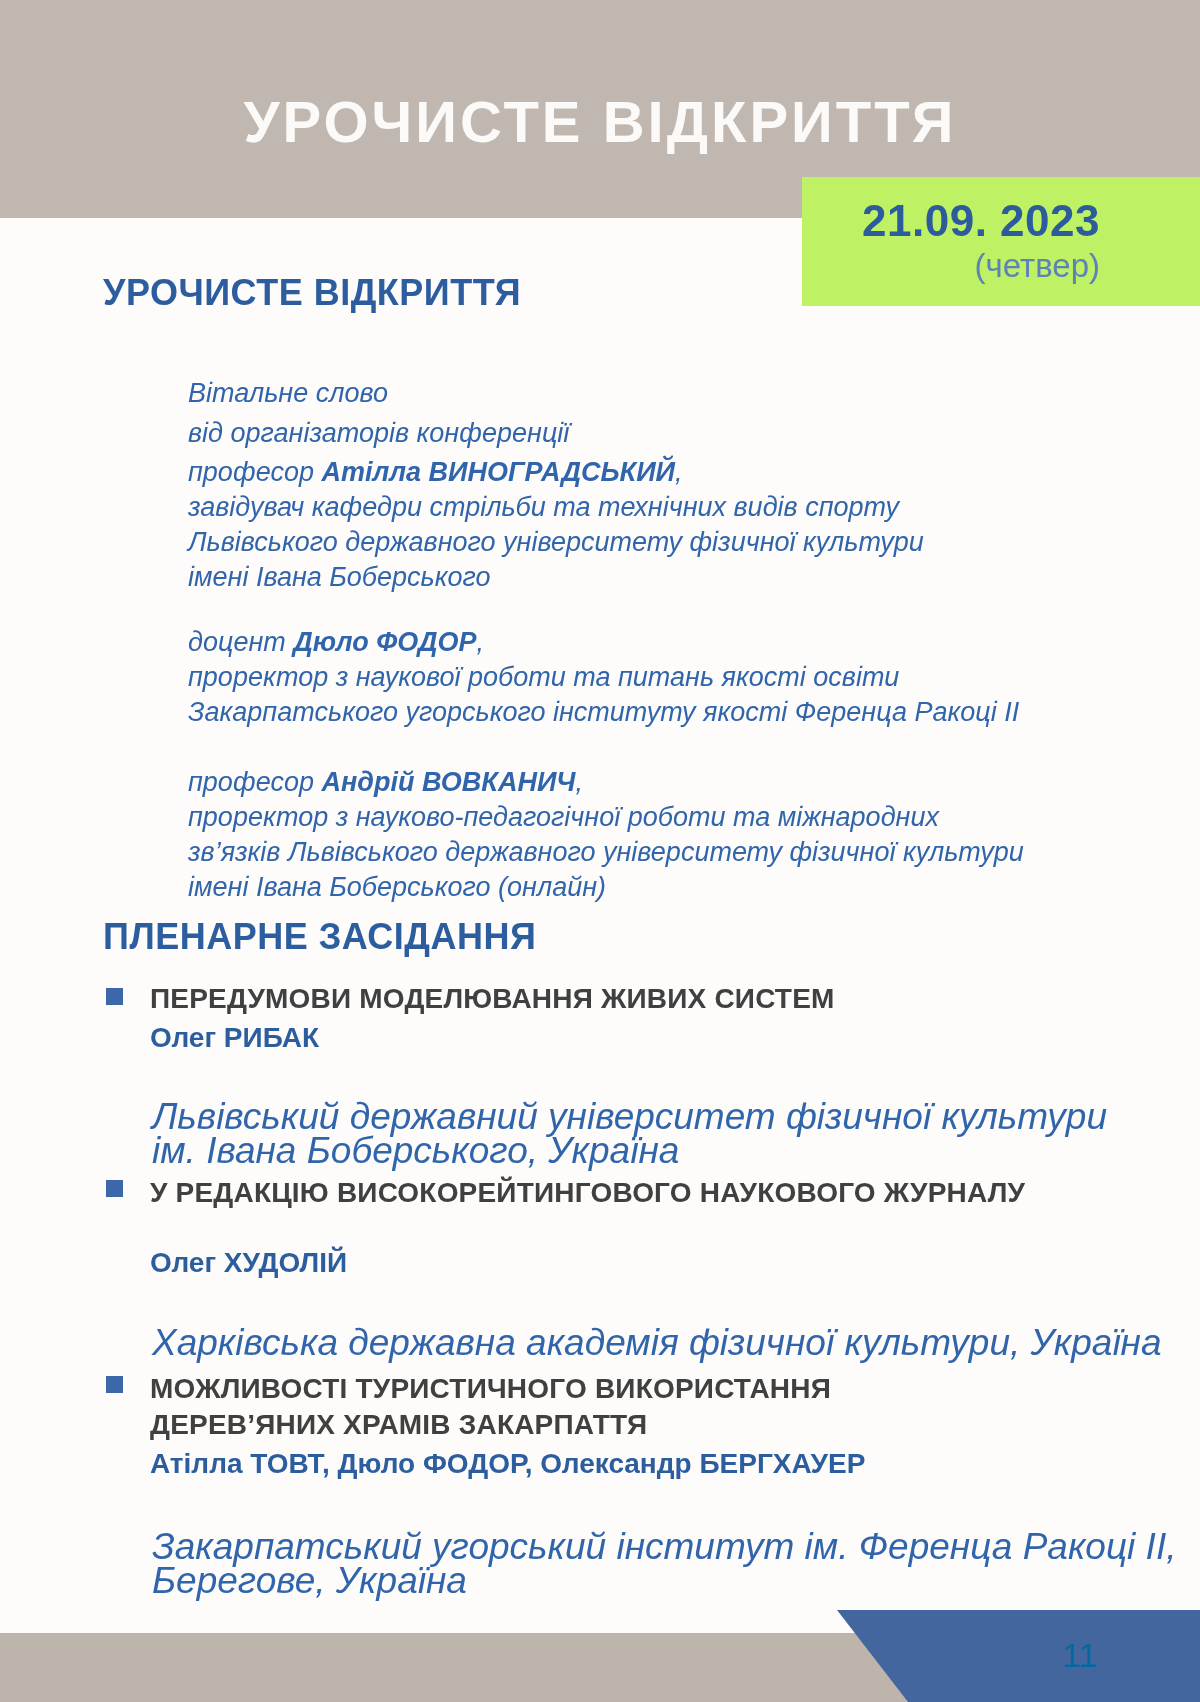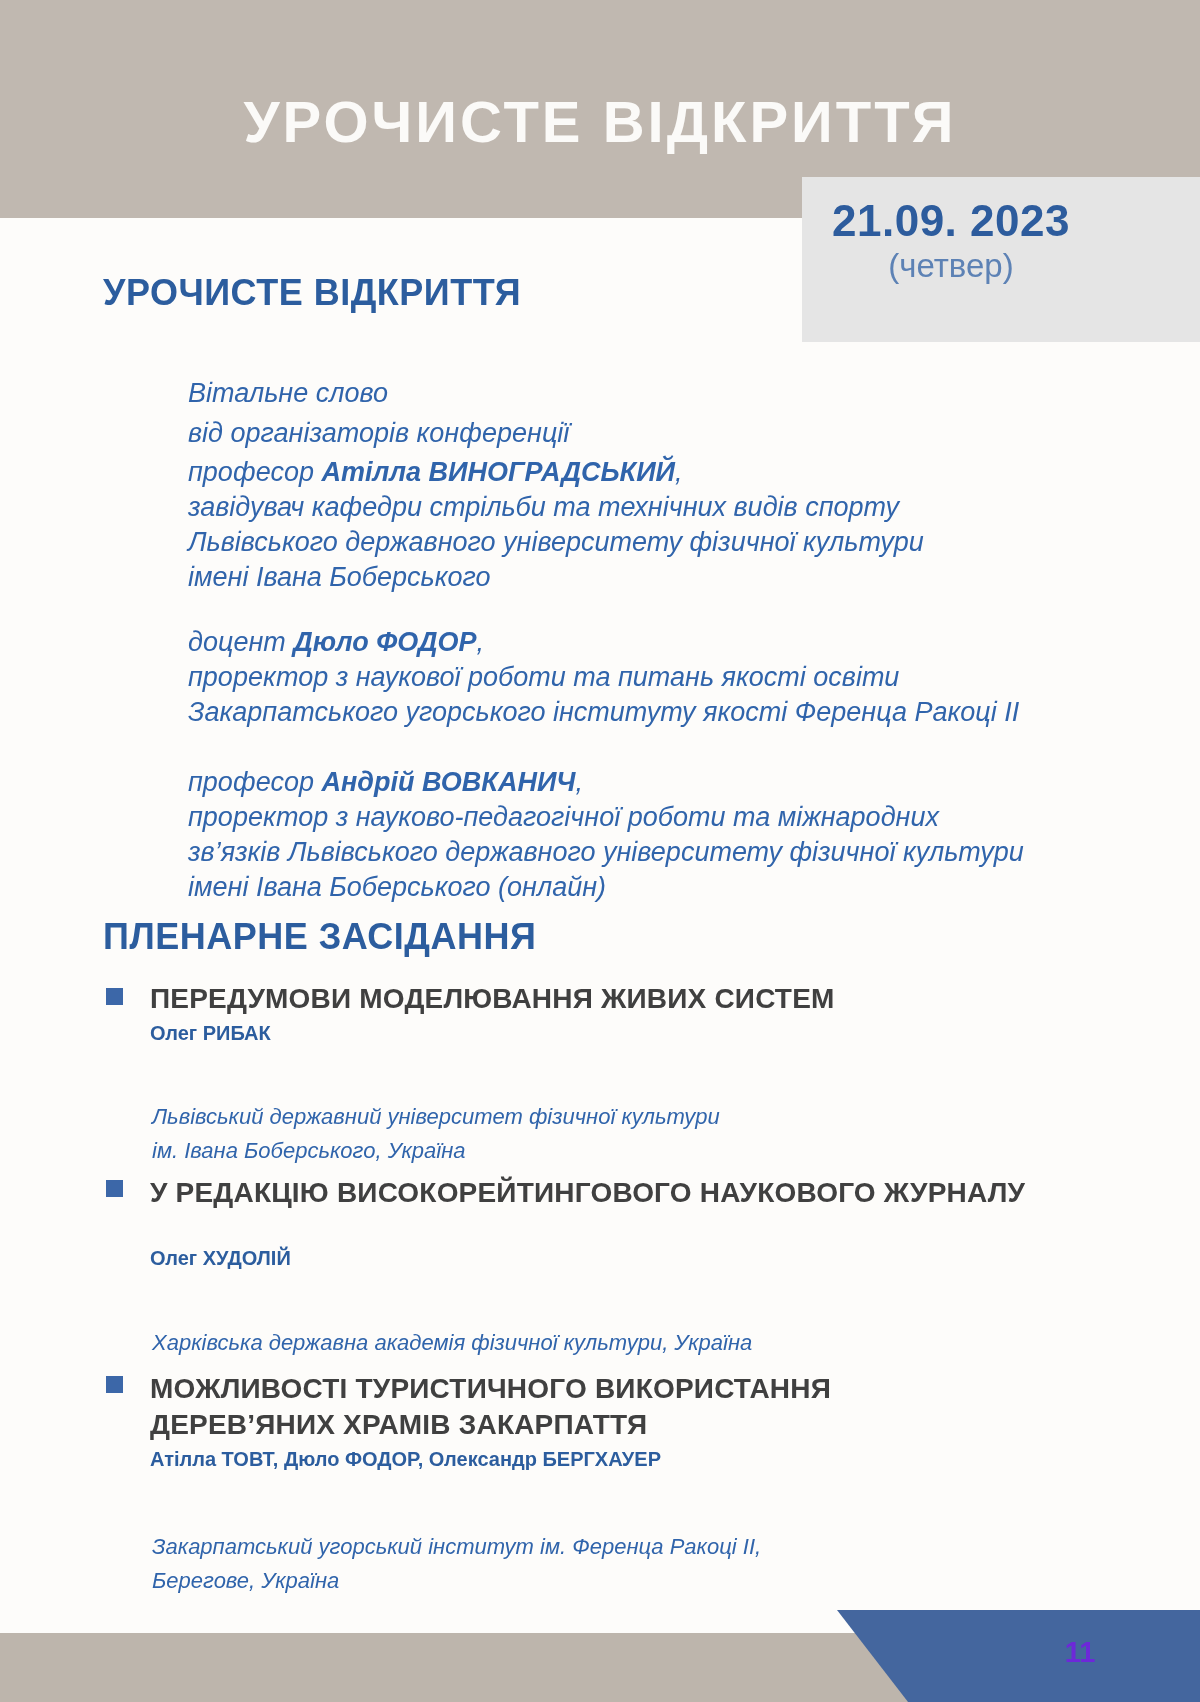--- a/index.html
+++ b/index.html
@@ -21,24 +21,24 @@
     left:0;top:88px;width:1200px;
     text-align:center;
     color:#fbfaf8;
     font-size:58px;font-weight:bold;
     letter-spacing:3px;
     white-space:nowrap;
   }
 
   
   .date-box{
-    left:802px;top:177px;width:398px;height:165px;
-    background:#e5e5e5;
+    left:802px;top:177px;width:398px;height:129px;
+    background:#bef264;
     box-sizing:border-box;
-    text-align:center;
+    text-align:right;
     padding:20px 100px 0 0;
   }
   .date-line1{font-size:44px;font-weight:bold;color:#2d5c9d;line-height:48px;letter-spacing:0.5px;}
   .date-line2{font-size:33px;color:#5d82b5;line-height:42px;}
   .date-line3{font-size:33px;font-weight:bold;color:#2d5c9d;line-height:38px;}
 
   
   .section-heading{
     left:103px;
     color:#2c5d9e;
@@ -74,47 +74,47 @@
     left:150px;
     color:#404040;font-size:28px;font-weight:bold;
     line-height:36px;letter-spacing:0.2px;
     white-space:nowrap;
   }
   .t-1{top:981px;}
   .t-2{top:1175px;}
   .t-3{top:1371px;}
   .item-authors{
     left:150px;
-    color:#2c5d9e;font-size:20px;font-weight:bold;
+    color:#2c5d9e;font-size:28px;font-weight:bold;
     white-space:nowrap;
   }
   .a-1{top:1022px;}
   .a-2{top:1247px;}
   .a-3{top:1448px;}
   .item-affil{
-    left:152px;font-size:22px;line-height:34px;
+    left:152px;font-size:37px;line-height:34px;
   }
   .f-1{top:1060px;}
   .f-2{top:1286px;}
   .f-3{top:1490px;}
 
   
   .footer-bar{
     left:0;top:1633px;width:1200px;height:69px;
     background:#bdb5ac;
   }
   .footer-blue{
     left:0;top:1610px;width:1200px;height:92px;
     background:#44669e;
     clip-path:polygon(69.75% 0, 100% 0, 100% 100%, 75.67% 100%);
   }
   .page-number{
     left:1050px;top:1636px;width:60px;
     text-align:center;
-    color:#6d28d9;font-size:29px;font-weight:bold;
+    color:#0369a1;font-size:34px;font-weight:normal;
   }
 </style>
 </head>
 <body>
 
 <div class="abs banner"></div>
 <div class="abs banner-title">УРОЧИСТЕ ВІДКРИТТЯ</div>
 
 <div class="abs date-box">
   <div class="date-line1">21.09. 2023</div>

